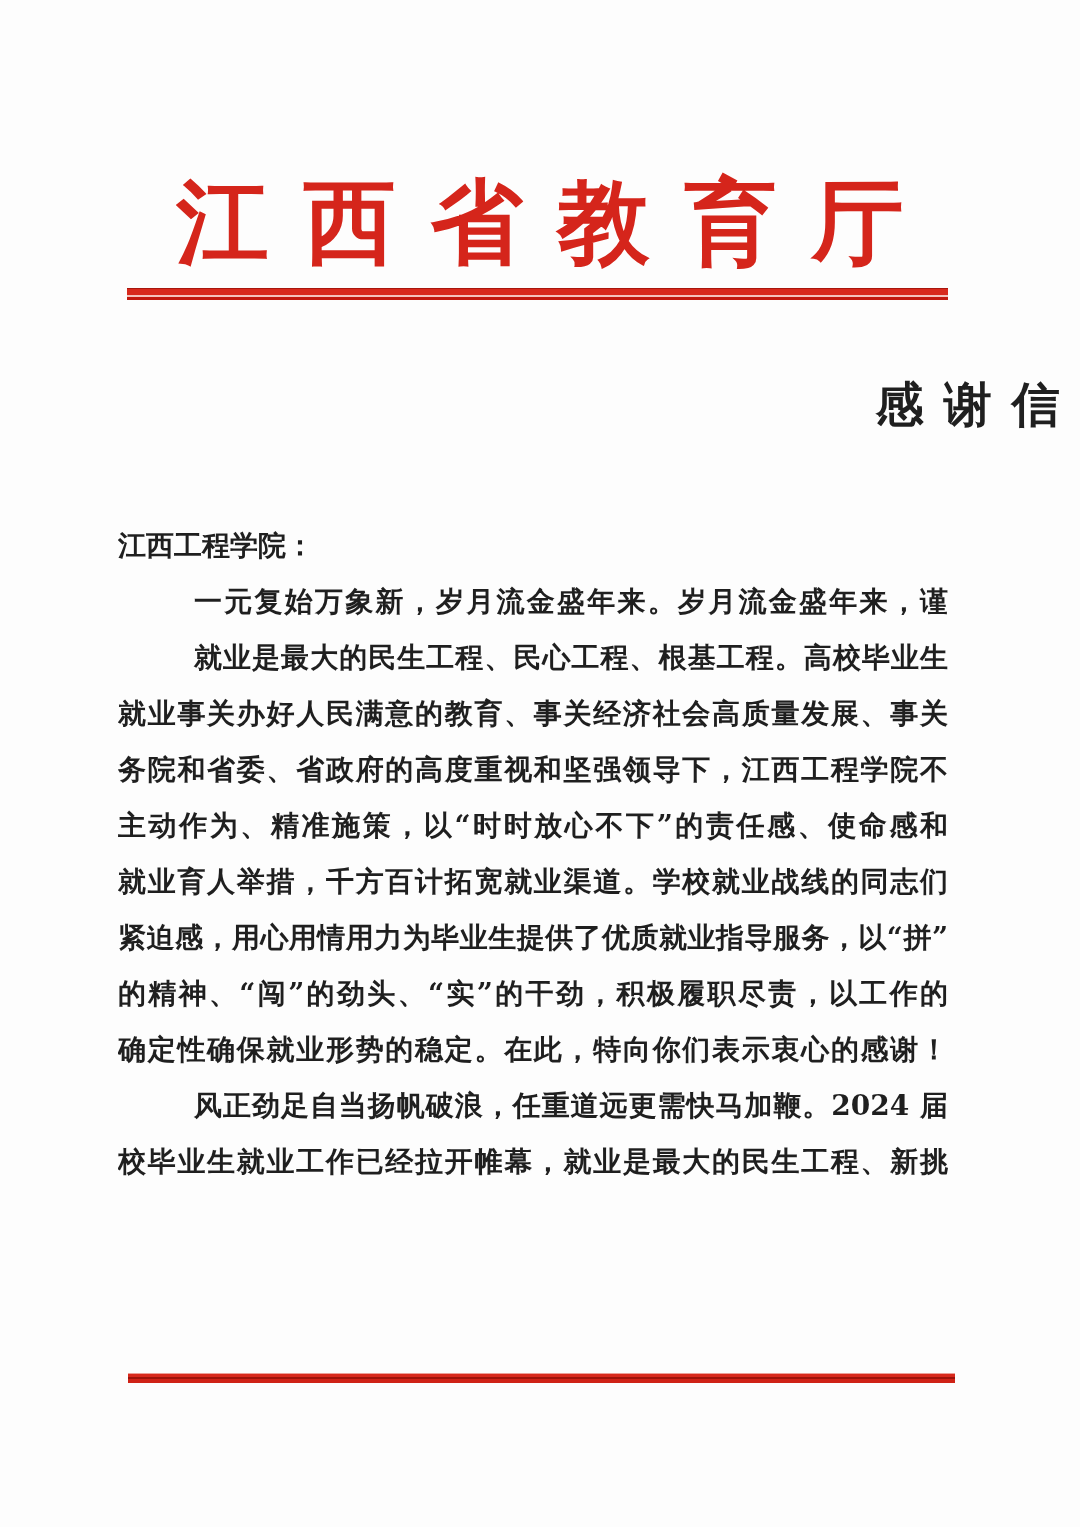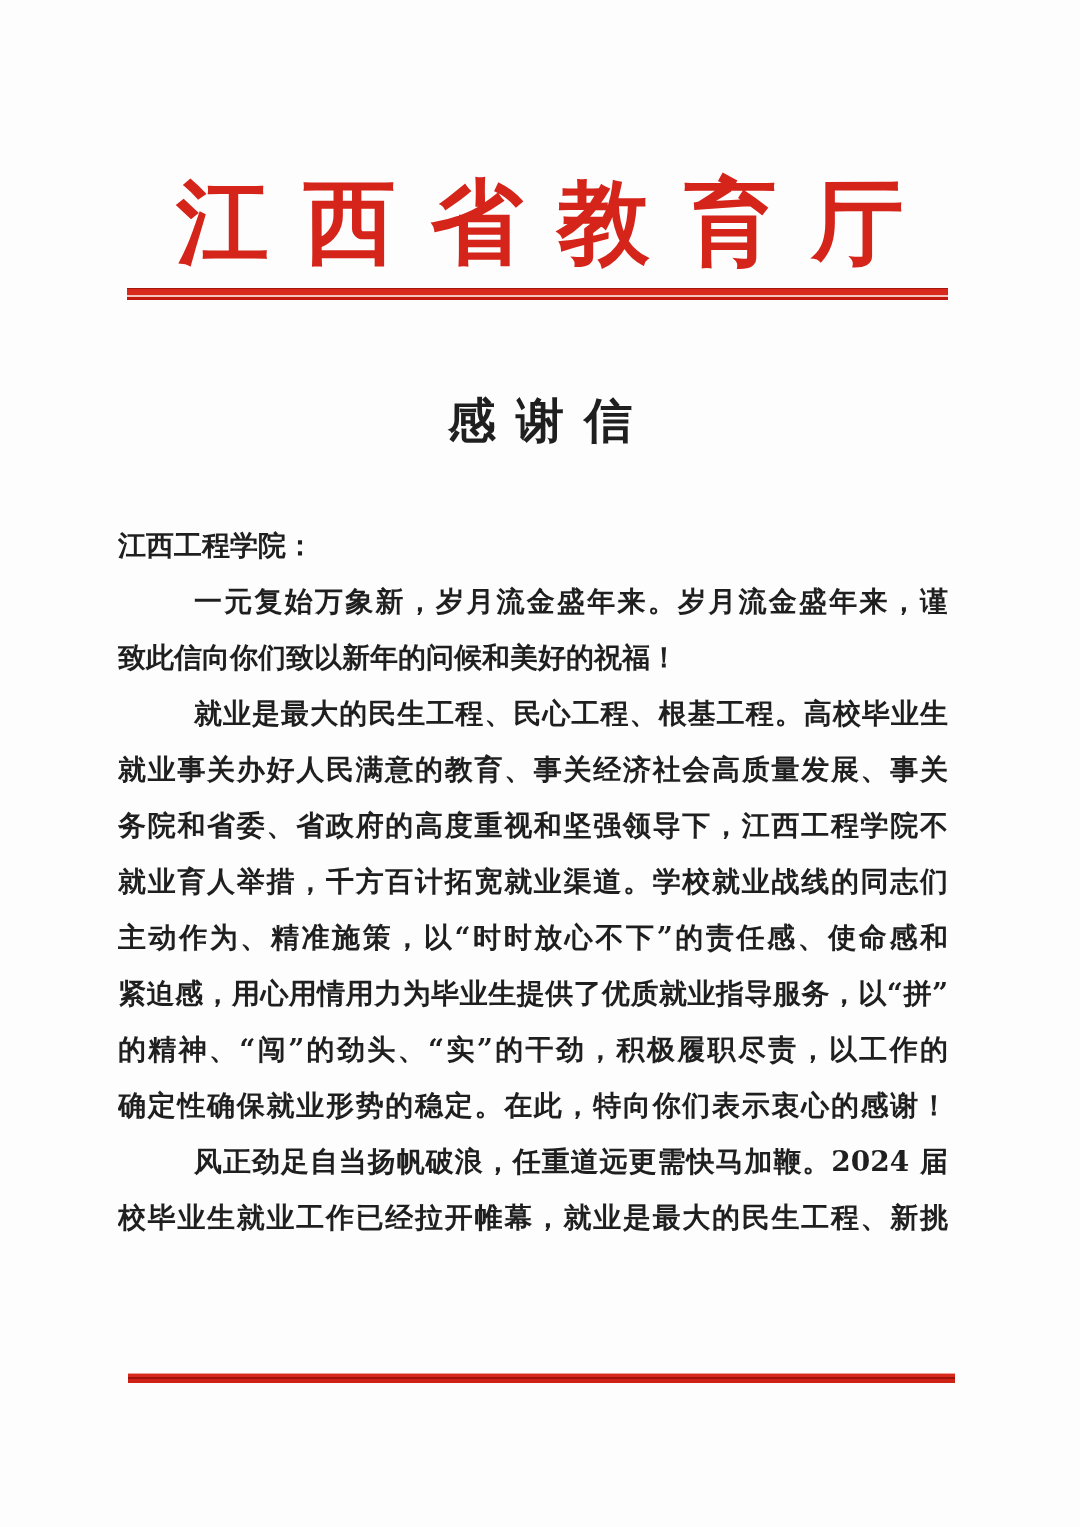--- a/index.html
+++ b/index.html
@@ -38,24 +38,24 @@
     height: 12px;
     background: linear-gradient(to bottom,
       #a8170e 0px, #a8170e 1px,
       var(--rule-red, #d8291c) 1px, var(--rule-red, #d8291c) 7px,
       #f4c3bd 7px, #f4c3bd 9px,
       #c1190f 9px, #c1190f 12px);
   }
   
   .letter-title {
     position: absolute;
-    top: 396px;
+    top: 380px;
     left: 0;
     width: 100%;
-    text-align: center;
+    text-align: right;
     color: var(--ink, #1f1f1f);
     font-size: 48px;
     font-weight: 700;
     line-height: 1;
     letter-spacing: 0.42em;
     text-indent: 0.42em;
     white-space: nowrap;
   }
   
   .letter-body {
@@ -103,26 +103,25 @@
 
   <div class="agency-header">江西省教育厅</div>
 
   <div class="header-rule"></div>
 
   <div class="letter-title">感谢信</div>
 
   <div class="letter-body">
     <div class="bline salutation">江西工程学院：</div>
     <div class="bline ind">一元复始万象新，岁月流金盛年来。岁月流金盛年来，谨</div>
-    <div class="bline short">致此信向你们致以新年的问候和美好的祝福！</div>
     <div class="bline ind">就业是最大的民生工程、民心工程、根基工程。高校毕业生</div>
     <div class="bline">就业事关办好人民满意的教育、事关经济社会高质量发展、事关</div>
     <div class="bline">务院和省委、省政府的高度重视和坚强领导下，江西工程学院不</div>
+    <div class="bline">主动作为、精准施策，以“时时放心不下”的责任感、使命感和</div>
     <div class="bline">就业育人举措，千方百计拓宽就业渠道。学校就业战线的同志们</div>
-    <div class="bline">主动作为、精准施策，以“时时放心不下”的责任感、使命感和</div>
     <div class="bline">紧迫感，用心用情用力为毕业生提供了优质就业指导服务，以“拼”</div>
     <div class="bline">的精神、“闯”的劲头、“实”的干劲，积极履职尽责，以工作的</div>
     <div class="bline">确定性确保就业形势的稳定。在此，特向你们表示衷心的感谢！</div>
     <div class="bline ind">风正劲足自当扬帆破浪，任重道远更需快马加鞭。2024 届高</div>
     <div class="bline">校毕业生就业工作已经拉开帷幕，就业是最大的民生工程、新挑战，</div>
   </div>
 
   <div class="footer-rule"></div>
 
 </div>

